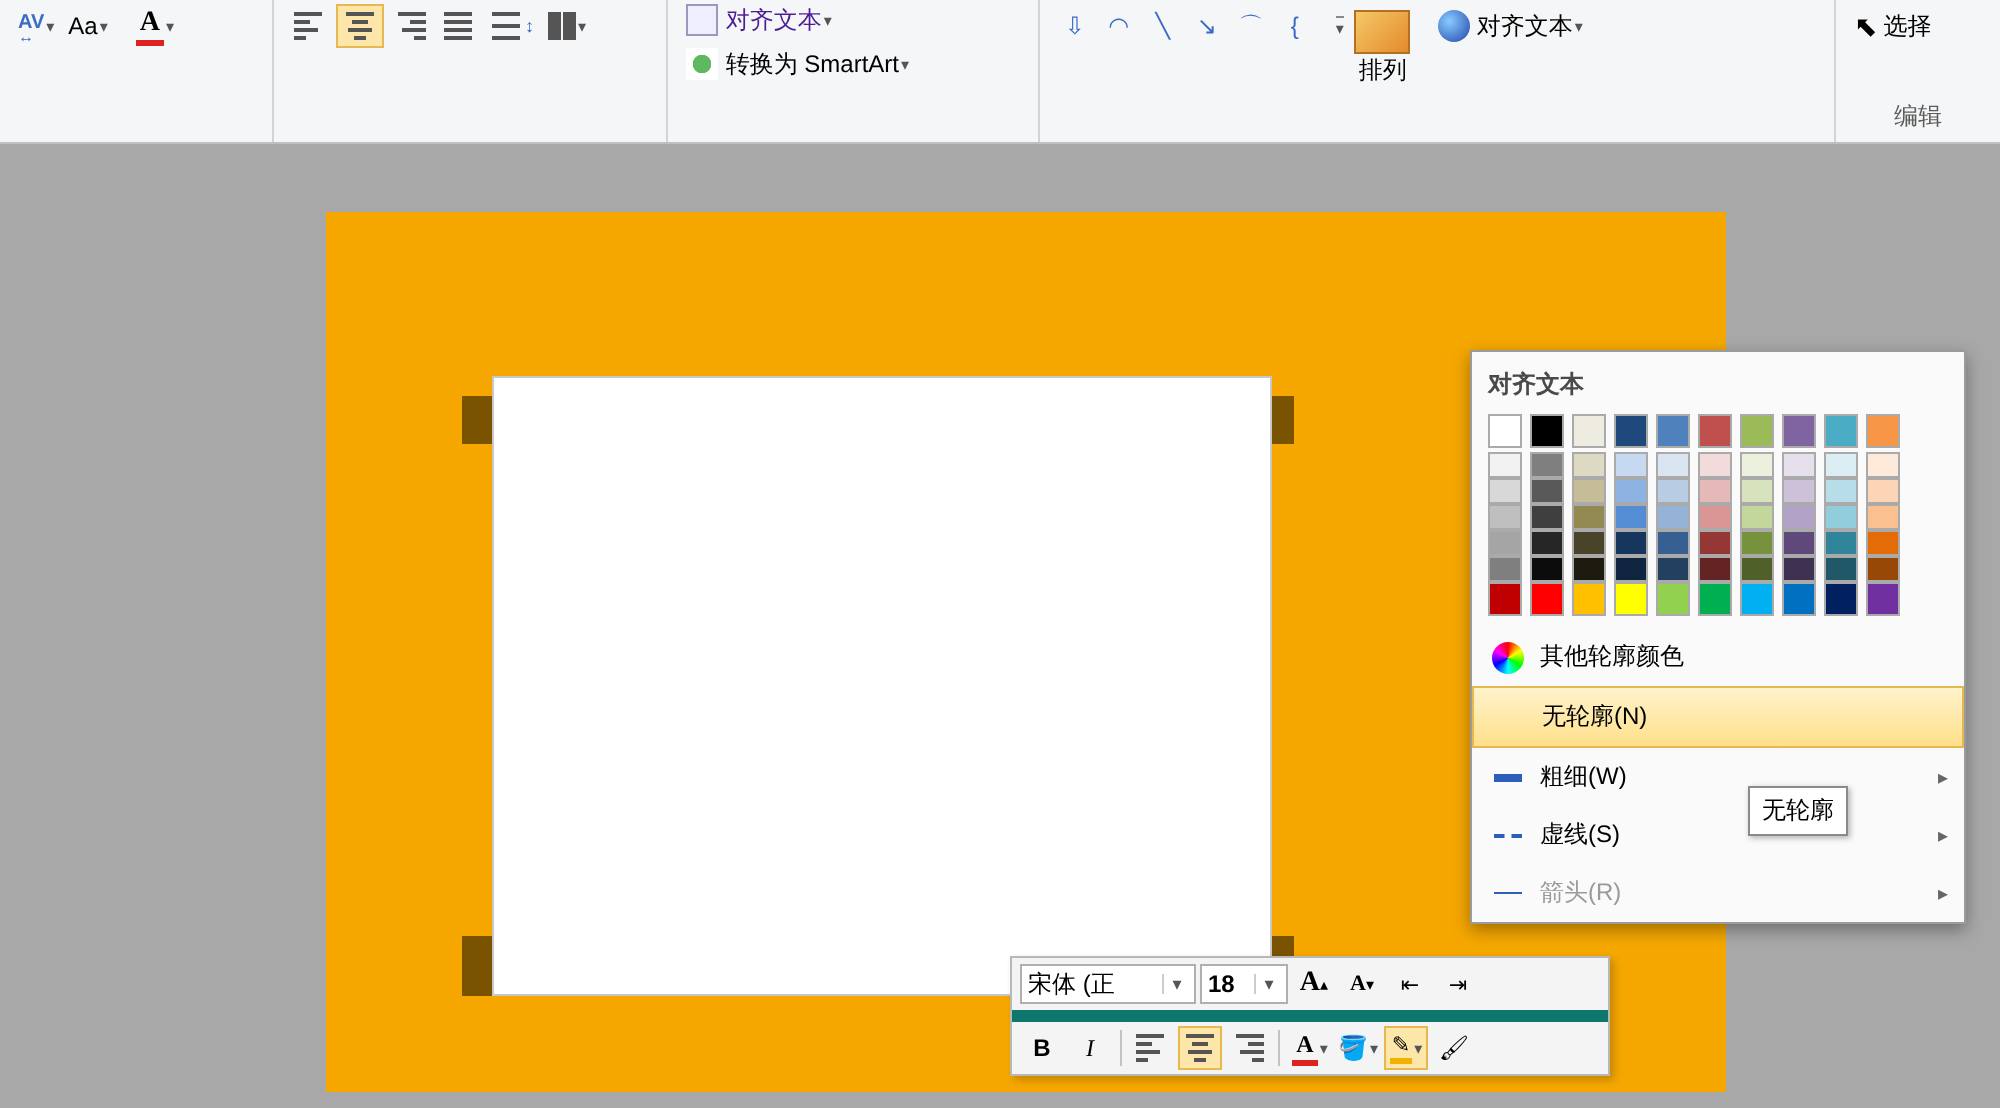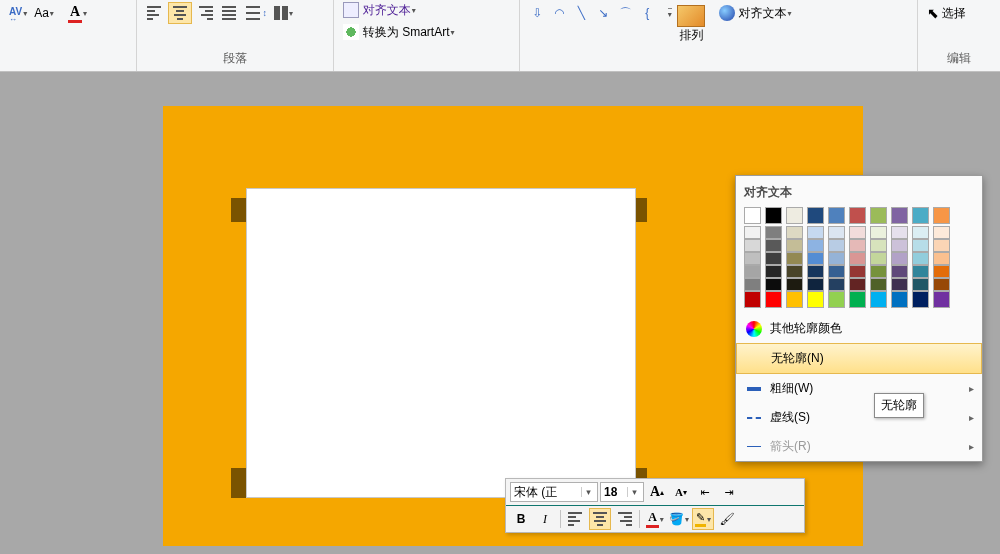--- a/index.html
+++ b/index.html
@@ -29,21 +29,21 @@
 .slide-canvas { position: absolute; left: 163px; top: 106px; width: 700px; height: 440px; background: #f5a700; }
 .placeholder { position: absolute; left: 83px; top: 82px; width: 390px; height: 310px; background: #fff; border: 1px solid #c8c8c8; }
 .placeholder-shadow { position: absolute; background: #7a5300; }
 .sh-tl { left: 68px; top: 92px; width: 24px; height: 24px; }
 .sh-tr { left: 460px; top: 92px; width: 24px; height: 24px; }
 .sh-bl { left: 68px; top: 362px; width: 24px; height: 30px; }
 .sh-br { left: 460px; top: 362px; width: 24px; height: 30px; }
 
 
 .minibar { position: absolute; left: 505px; top: 478px; background: #f4f4f4; border: 1px solid #b8b8b8; box-shadow: 2px 2px 4px rgba(0,0,0,.2); width: 300px; }
-.minibar-row { display: flex; align-items: center; border-bottom: 1px solid #0f766e; padding: 2px 4px; gap: 2px; }
+.minibar-row { display: flex; align-items: center; border-bottom: 6px solid #0f766e; padding: 2px 4px; gap: 2px; }
 .minibar-row:last-child { border-bottom: none; }
 .combo { border: 1px solid #b0b0b0; background: #fff; font-size: 12px; display: inline-flex; align-items: center; height: 20px; }
 .combo input { border: none; outline: none; font-size: 12px; padding: 0 3px; background: transparent; }
 .combo .dd { width: 14px; text-align: center; font-size: 9px; color: #555; border-left: 1px solid #ccc; }
 .mini-btn { min-width: 22px; height: 22px; border: 1px solid transparent; display: inline-flex; align-items: center; justify-content: center; font-size: 12px; cursor: pointer; }
 .mini-btn.active { background: #fde6a9; border: 1px solid #e6b84e; }
 .sep { width: 1px; height: 18px; background: #c4c4c4; margin: 0 2px; }
 
 
 .picker { position: absolute; left: 735px; top: 175px; width: 248px; background: #fafafa; border: 1px solid #9b9b9b; box-shadow: 0 3px 8px rgba(0,0,0,.35); }
@@ -154,21 +154,20 @@
               </span>
               <span style="font-size:9px;color:#3a6bc5;">↕</span>
             </div>
           <div class="rbtn">
               <span style="display:inline-block;width:14px;height:14px;background:linear-gradient(90deg,#555 45%,transparent 45%,transparent 55%,#555 55%);"></span>
               <span class="dd-arrow">▾</span>
             </div>
         </div>
       </div>
     </div>
-    <div class="ribbon-group-label">段落</div>
   </div>
 
   <div class="ribbon-group group-smartart">
     <div class="ribbon-group-content" style="flex-direction:column;gap:2px;padding-top:0;">
       <div class="rbtn" style="width:100%;justify-content:flex-start;height:20px;">
         <span class="icon-box" style="background:#eef;border:1px solid #99b;"></span>
         <span style="padding-left:4px;color:#4c1d95;text-align:right;">对齐文本</span>
           <span class="dd-arrow">▾</span>
       </div>
       <div class="rbtn" style="width:100%;justify-content:flex-start;height:20px;">

